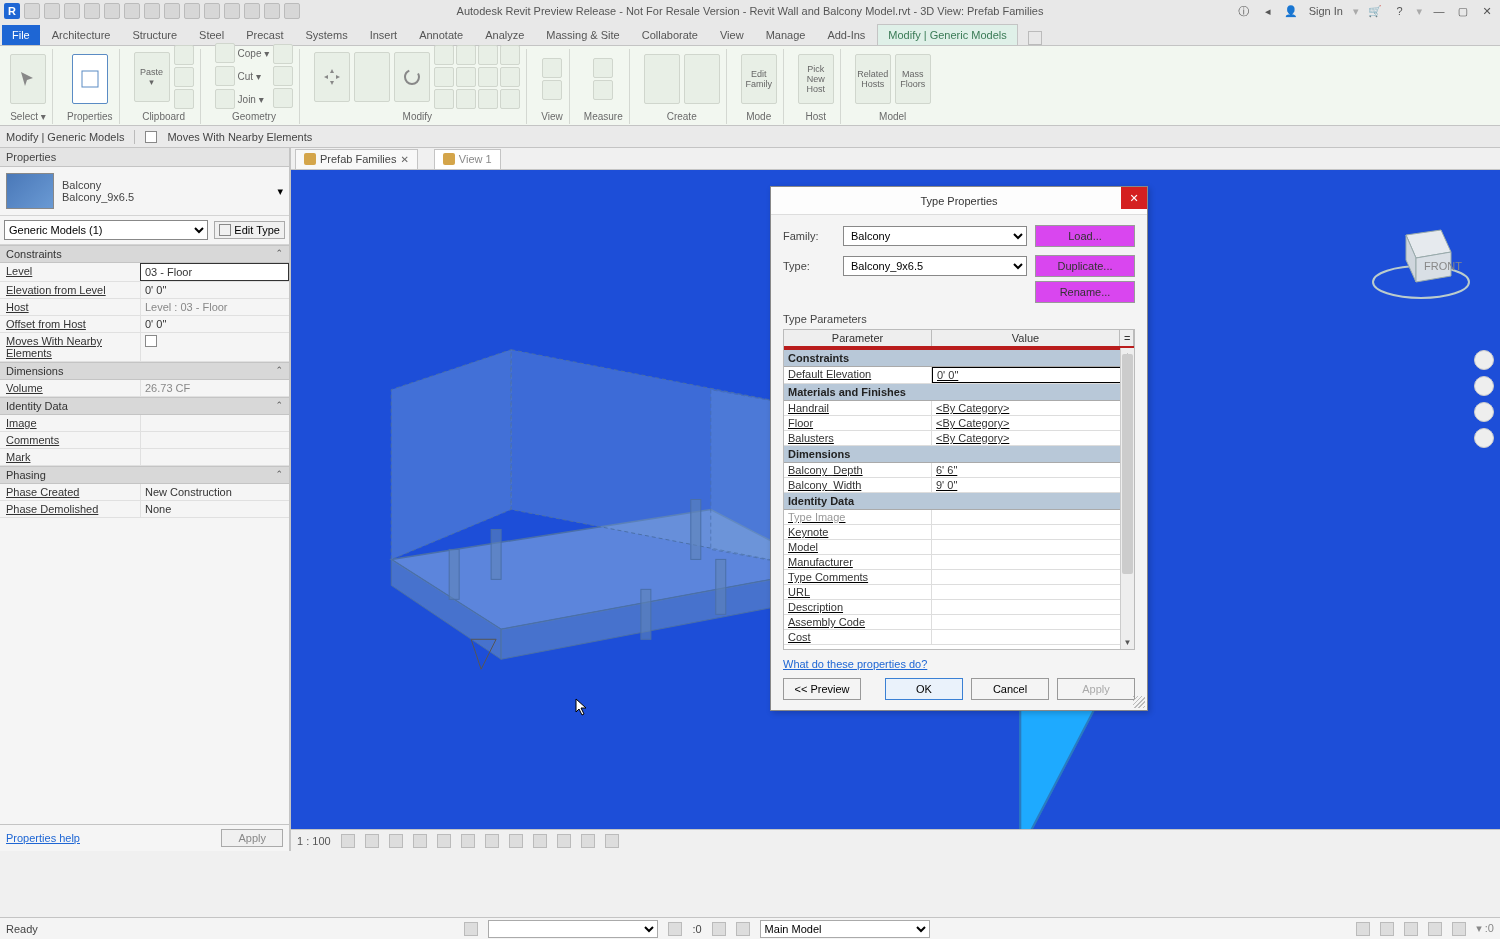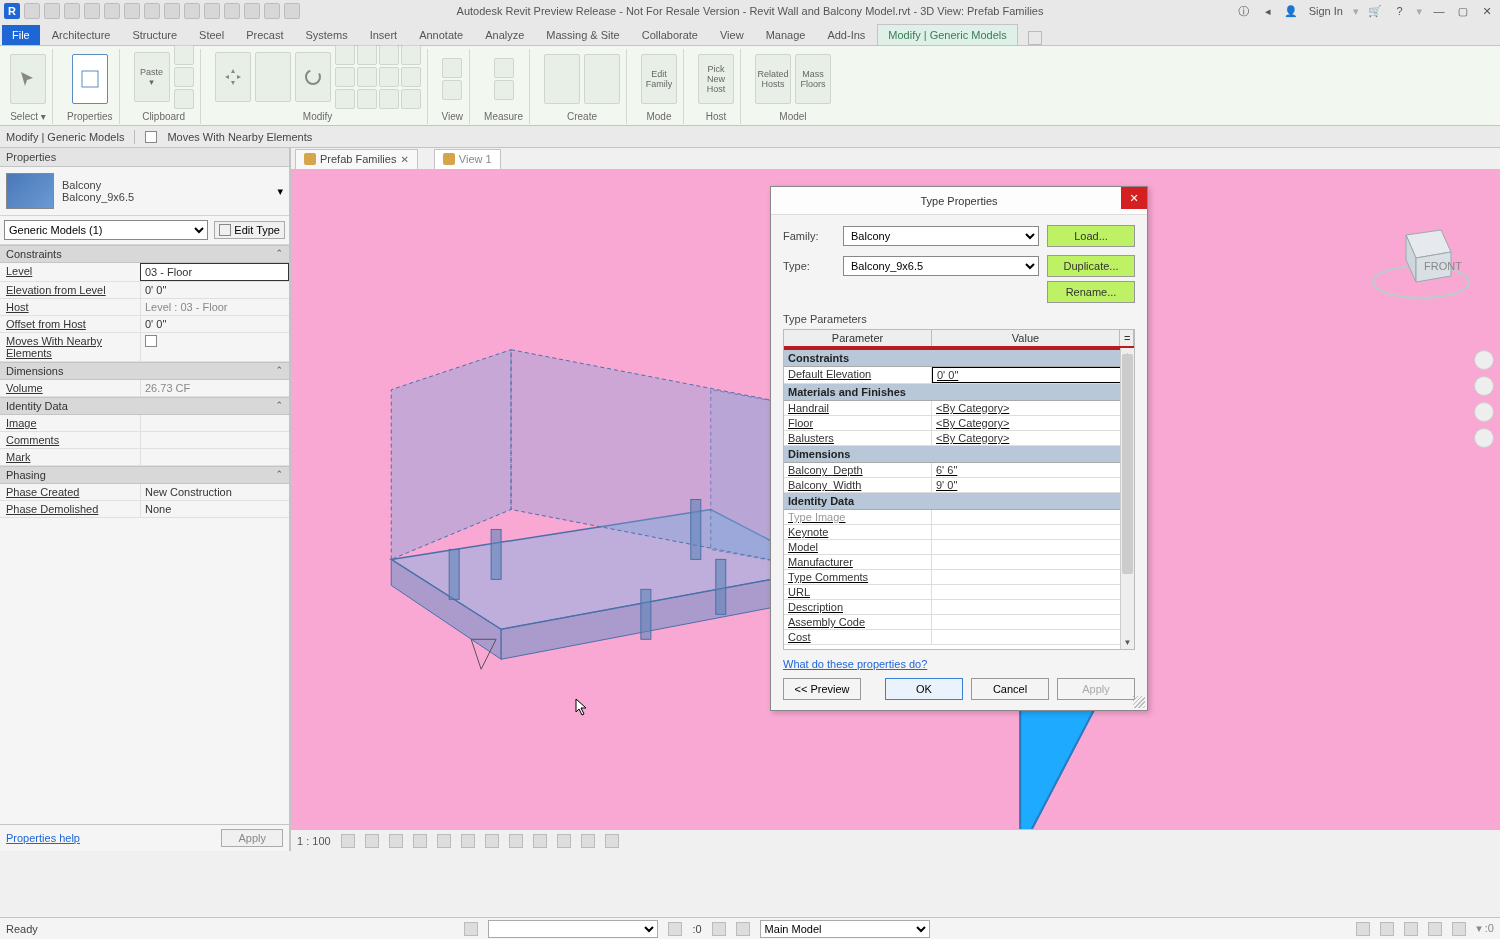--- a/index.html
+++ b/index.html
@@ -63,37 +63,37 @@
 .props .pfooter a { color:#1e66d4; text-decoration:underline; font-size:11px; }
 .props .pfooter button { padding:2px 16px; border:1px solid #aaa; background:#f0f0f0; color:#888; }
 
 
 .viewport { flex:1; background:#fff; position:relative; overflow:hidden; border-left:1px solid #c4c4c4; }
 .viewtabs { height:22px; background:#f0f0f0; border-bottom:1px solid #c4c4c4; display:flex; align-items:center; padding-left:4px; gap:16px; }
 .viewtabs .vtab { display:flex; align-items:center; gap:4px; padding:2px 8px; border:1px solid #c4c4c4; border-bottom:none; background:#fff; color:#888; font-size:11px; height:20px; }
 .viewtabs .vtab.active { background:#f8f8f8; color:#444; }
 .viewtabs .vtab .vic { width:12px; height:12px; background:#d4a54a; border-radius:2px; }
 .viewtabs .vtab .close { font-size:10px; color:#666; }
-.viewport .canvas { position:absolute; left:0; right:0; top:22px; bottom:22px; background:#f9a8d4;padding-left:39px; }
+.viewport .canvas { position:absolute; left:0; right:0; top:22px; bottom:22px; background:#1d4ed8;padding-left:39px; }
 .viewport .canvas svg { width:100%; height:100%; }
 .viewport .viewcontrols { position:absolute; bottom:0; left:0; right:0; height:22px; background:#f0f0f0; border-top:1px solid #c4c4c4; display:flex; align-items:center; padding:0 6px; gap:10px; font-size:10px; color:#555; }
 .viewport .viewcontrols .vcic { width:14px; height:14px; background:#ddd; border:1px solid #bbb; }
 
 
 .navcube { position:absolute; right:24px; top:30px; width:110px; height:110px; pointer-events:none; }
 
 
 .dialog { position:absolute; left:770px; top:186px; width:378px; height:525px; background:#f4f4f4; border:1px solid #888; box-shadow:2px 2px 6px rgba(0,0,0,0.2); display:flex; flex-direction:column; }
 .dialog .dlgtitle { height:28px; display:flex; align-items:center; justify-content:center; background:#fdfdfd; border-bottom:1px solid #ddd; position:relative; font-size:12px; color:#333; }
 .dialog .dlgtitle .dclose { position:absolute; right:0; top:0; width:26px; height:22px; background:#d42020; color:#fff; display:flex; align-items:center; justify-content:center; font-size:11px; }
 .dialog .dlgbody { padding:10px 12px; flex:1; display:flex; flex-direction:column; }
 .dialog .formrow { display:flex; align-items:center; margin-bottom:8px; gap:8px; }
 .dialog .formrow .flbl { width:52px; color:#444; }
 .dialog .formrow select { flex:1; height:20px; border:1px solid #888; background:#fff; font-size:11px; padding-left:3px; }
-.dialog .formrow button, .dialog .sidebtn { width:88px; height:22px; border:1px solid #999; background:#bef264; font-size:11px; color:#333; }
+.dialog .formrow button, .dialog .sidebtn { width:100px; height:22px; border:1px solid #999; background:#d946ef; font-size:11px; color:#333; }
 .dialog .sidebtns { display:flex; justify-content:flex-end; margin-top:-4px; margin-bottom:6px; }
 .dialog .tplabel { font-size:11px; color:#444; margin:4px 0; }
 .dialog .tpgrid { border:1px solid #bbb; flex:1; background:#fff; overflow:hidden; position:relative; }
 .dialog .tpgrid .tphdr { display:flex; background:#eee; border-bottom:4px solid #b91c1c; }
 .dialog .tpgrid .tphdr .th { padding:2px 4px; text-align:center; font-size:11px; color:#333; border-right:1px solid #bbb; }
 .dialog .tpgrid .tpgroup { background:#b8c8d8; padding:2px 4px; font-size:11px; font-weight:bold; color:#222; border-bottom:1px solid #aaa; position:relative; }
 .dialog .tpgrid .tpgroup::after { content:"⌃"; position:absolute; right:6px; font-size:9px; }
 .dialog .tpgrid .tprow { display:flex; border-bottom:1px solid #ddd; font-size:11px;text-decoration:underline; }
 .dialog .tpgrid .tprow .tn { width:148px; padding:1px 4px; border-right:1px solid #ddd; color:#333; }
 .dialog .tpgrid .tprow .tv { flex:1; padding:1px 4px; color:#333; border-right:1px solid #ddd; }
@@ -208,20 +208,44 @@
       <div class="stack">
         <div class="smallbtn"></div>
         <div class="smallbtn"></div>
         <div class="smallbtn"></div>
       </div>
     </div>
     <div class="label">Clipboard</div>
   </div>
   <div class="group">
     <div class="buttons">
+      <div class="stack" style="gap:3px">
+        <div style="display:flex;gap:3px;align-items:center">
+            <div class="smallbtn"></div>
+            <span style="font-size:10px;color:#666">Cope ▾</span>
+          </div>
+        <div style="display:flex;gap:3px;align-items:center">
+            <div class="smallbtn"></div>
+            <span style="font-size:10px;color:#666">Cut ▾</span>
+          </div>
+        <div style="display:flex;gap:3px;align-items:center">
+            <div class="smallbtn"></div>
+            <span style="font-size:10px;color:#666">Join ▾</span>
+          </div>
+      </div>
+      <div class="stack">
+          <div class="smallbtn"></div>
+          <div class="smallbtn"></div>
+          <div class="smallbtn"></div>
+        </div>
+    </div>
+    <div class="label">Geometry</div>
+  </div>
+  <div class="group">
+    <div class="buttons">
       <div class="bigbtn">
           <svg width="20" height="20">
             <path d="M10 2 L12 6 L8 6 Z M10 18 L12 14 L8 14 Z M2 10 L6 8 L6 12 Z M18 10 L14 8 L14 12 Z" fill="#888"></path>
           </svg>
         </div>
       <div class="bigbtn"></div>
       <div class="bigbtn">
           <svg width="20" height="20">
             <circle cx="10" cy="10" r="7" fill="none" stroke="#888" stroke-width="2" stroke-dasharray="30 10"></circle>
           </svg>

